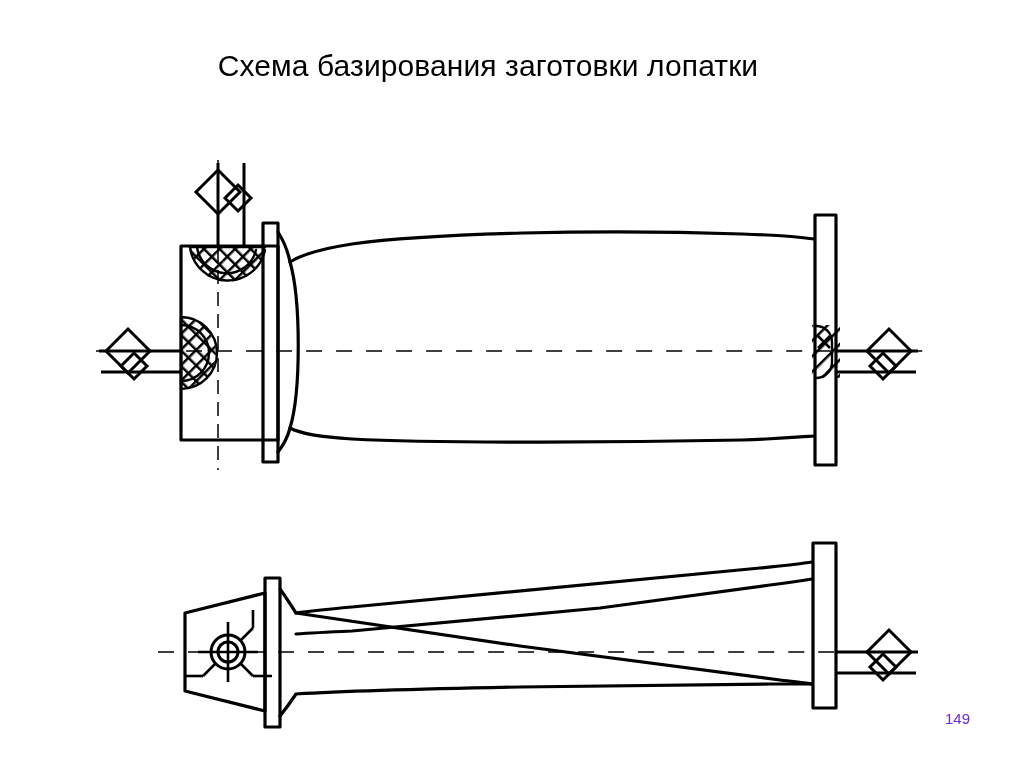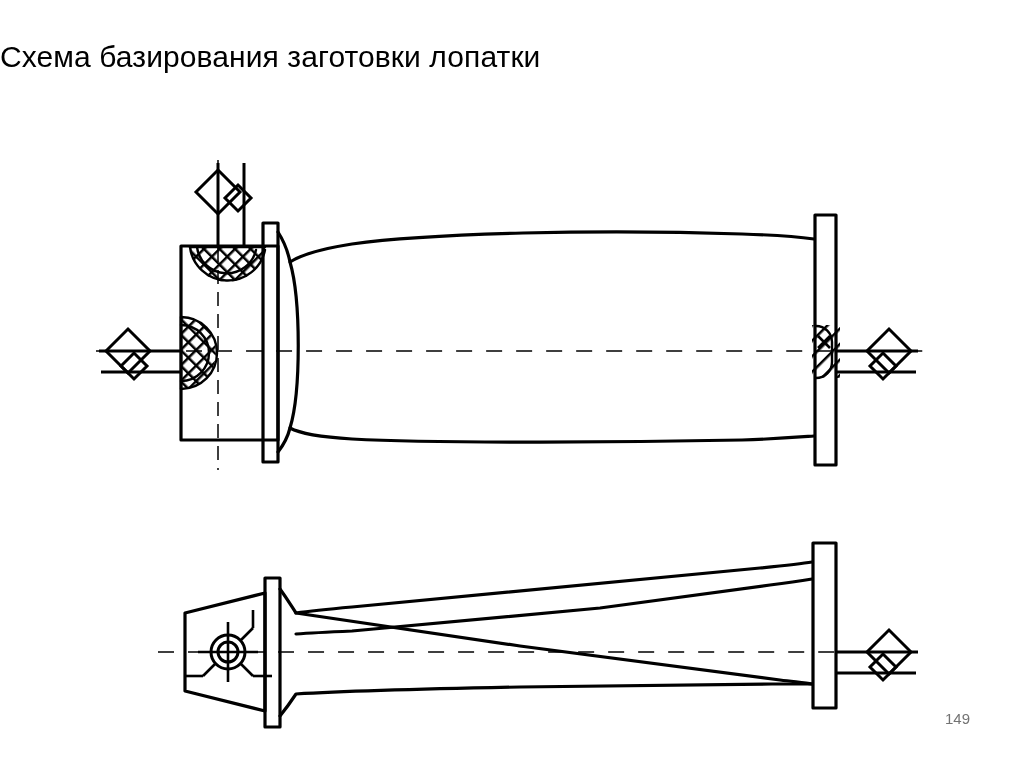--- a/index.html
+++ b/index.html
@@ -17,43 +17,44 @@
   }
   #slide {
     position: absolute;
     left: 0; top: 0;
     width: 1024px;
     height: 767px;
   }
   .title-block {
     position: absolute;
     left: 0;
-    top: 39px;
+    top: 48px;
     width: 976px;
+    text-align: center;
     line-height: 1.22;
   }
   .title-line {
     font-size: 30px;
     font-weight: 400;
     letter-spacing: 0.1px;
   }
   .title-sans {
     font-family: "Liberation Sans", sans-serif;
   }
   .title-serif {
     font-family: "Liberation Serif", serif;
     font-size: 29px;
   }
   .page-number {
     position: absolute;
     right: 54px;
     bottom: 40px;
     font-size: 15px;
     font-family: "Liberation Sans", sans-serif;
-    color: #737373;
+    color: #6d28d9;
   }
   svg#drawing {
     position: absolute;
     left: 0;
     top: 0;
     width: 1024px;
     height: 767px;
   }
   .outline {
     fill: none;

